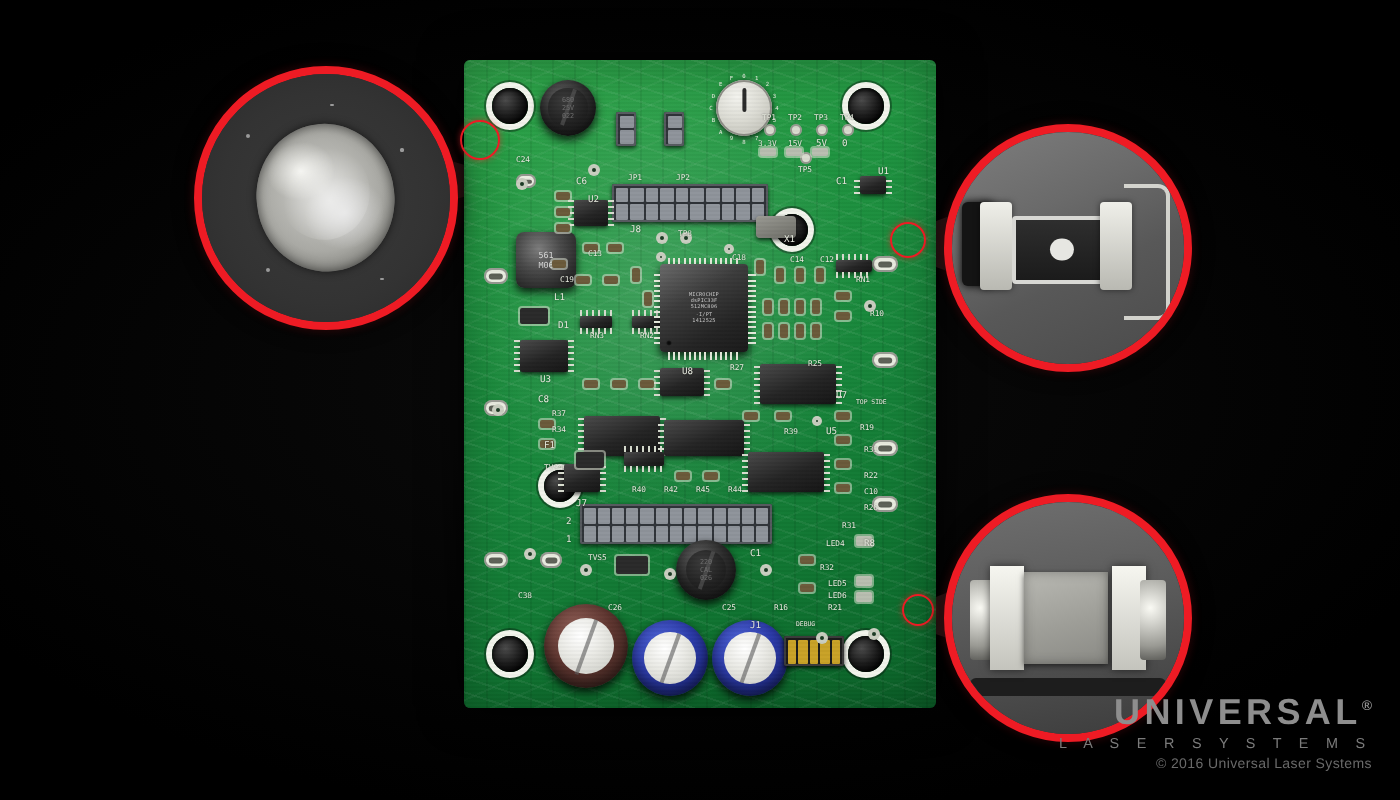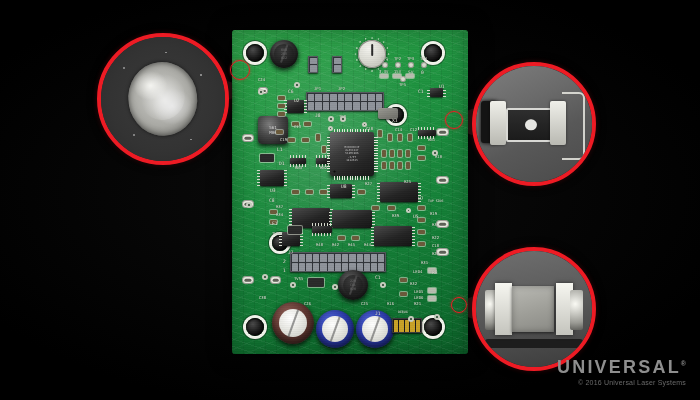--- a/index.html
+++ b/index.html
@@ -555,16 +555,17 @@
       <div class="body"></div>
       <div class="termR"></div>
       <div class="solR"></div>
     </div>
   </div>
 
   <div class="logo">
     <div class="word">
       <span>UNIVERSAL</span><sup>®</sup>
     </div>
+    <div class="sub">L A S E R   S Y S T E M S</div>
     <div class="copy">© 2016 Universal Laser Systems</div>
   </div>
 
 </div>
 
 </body></html>

